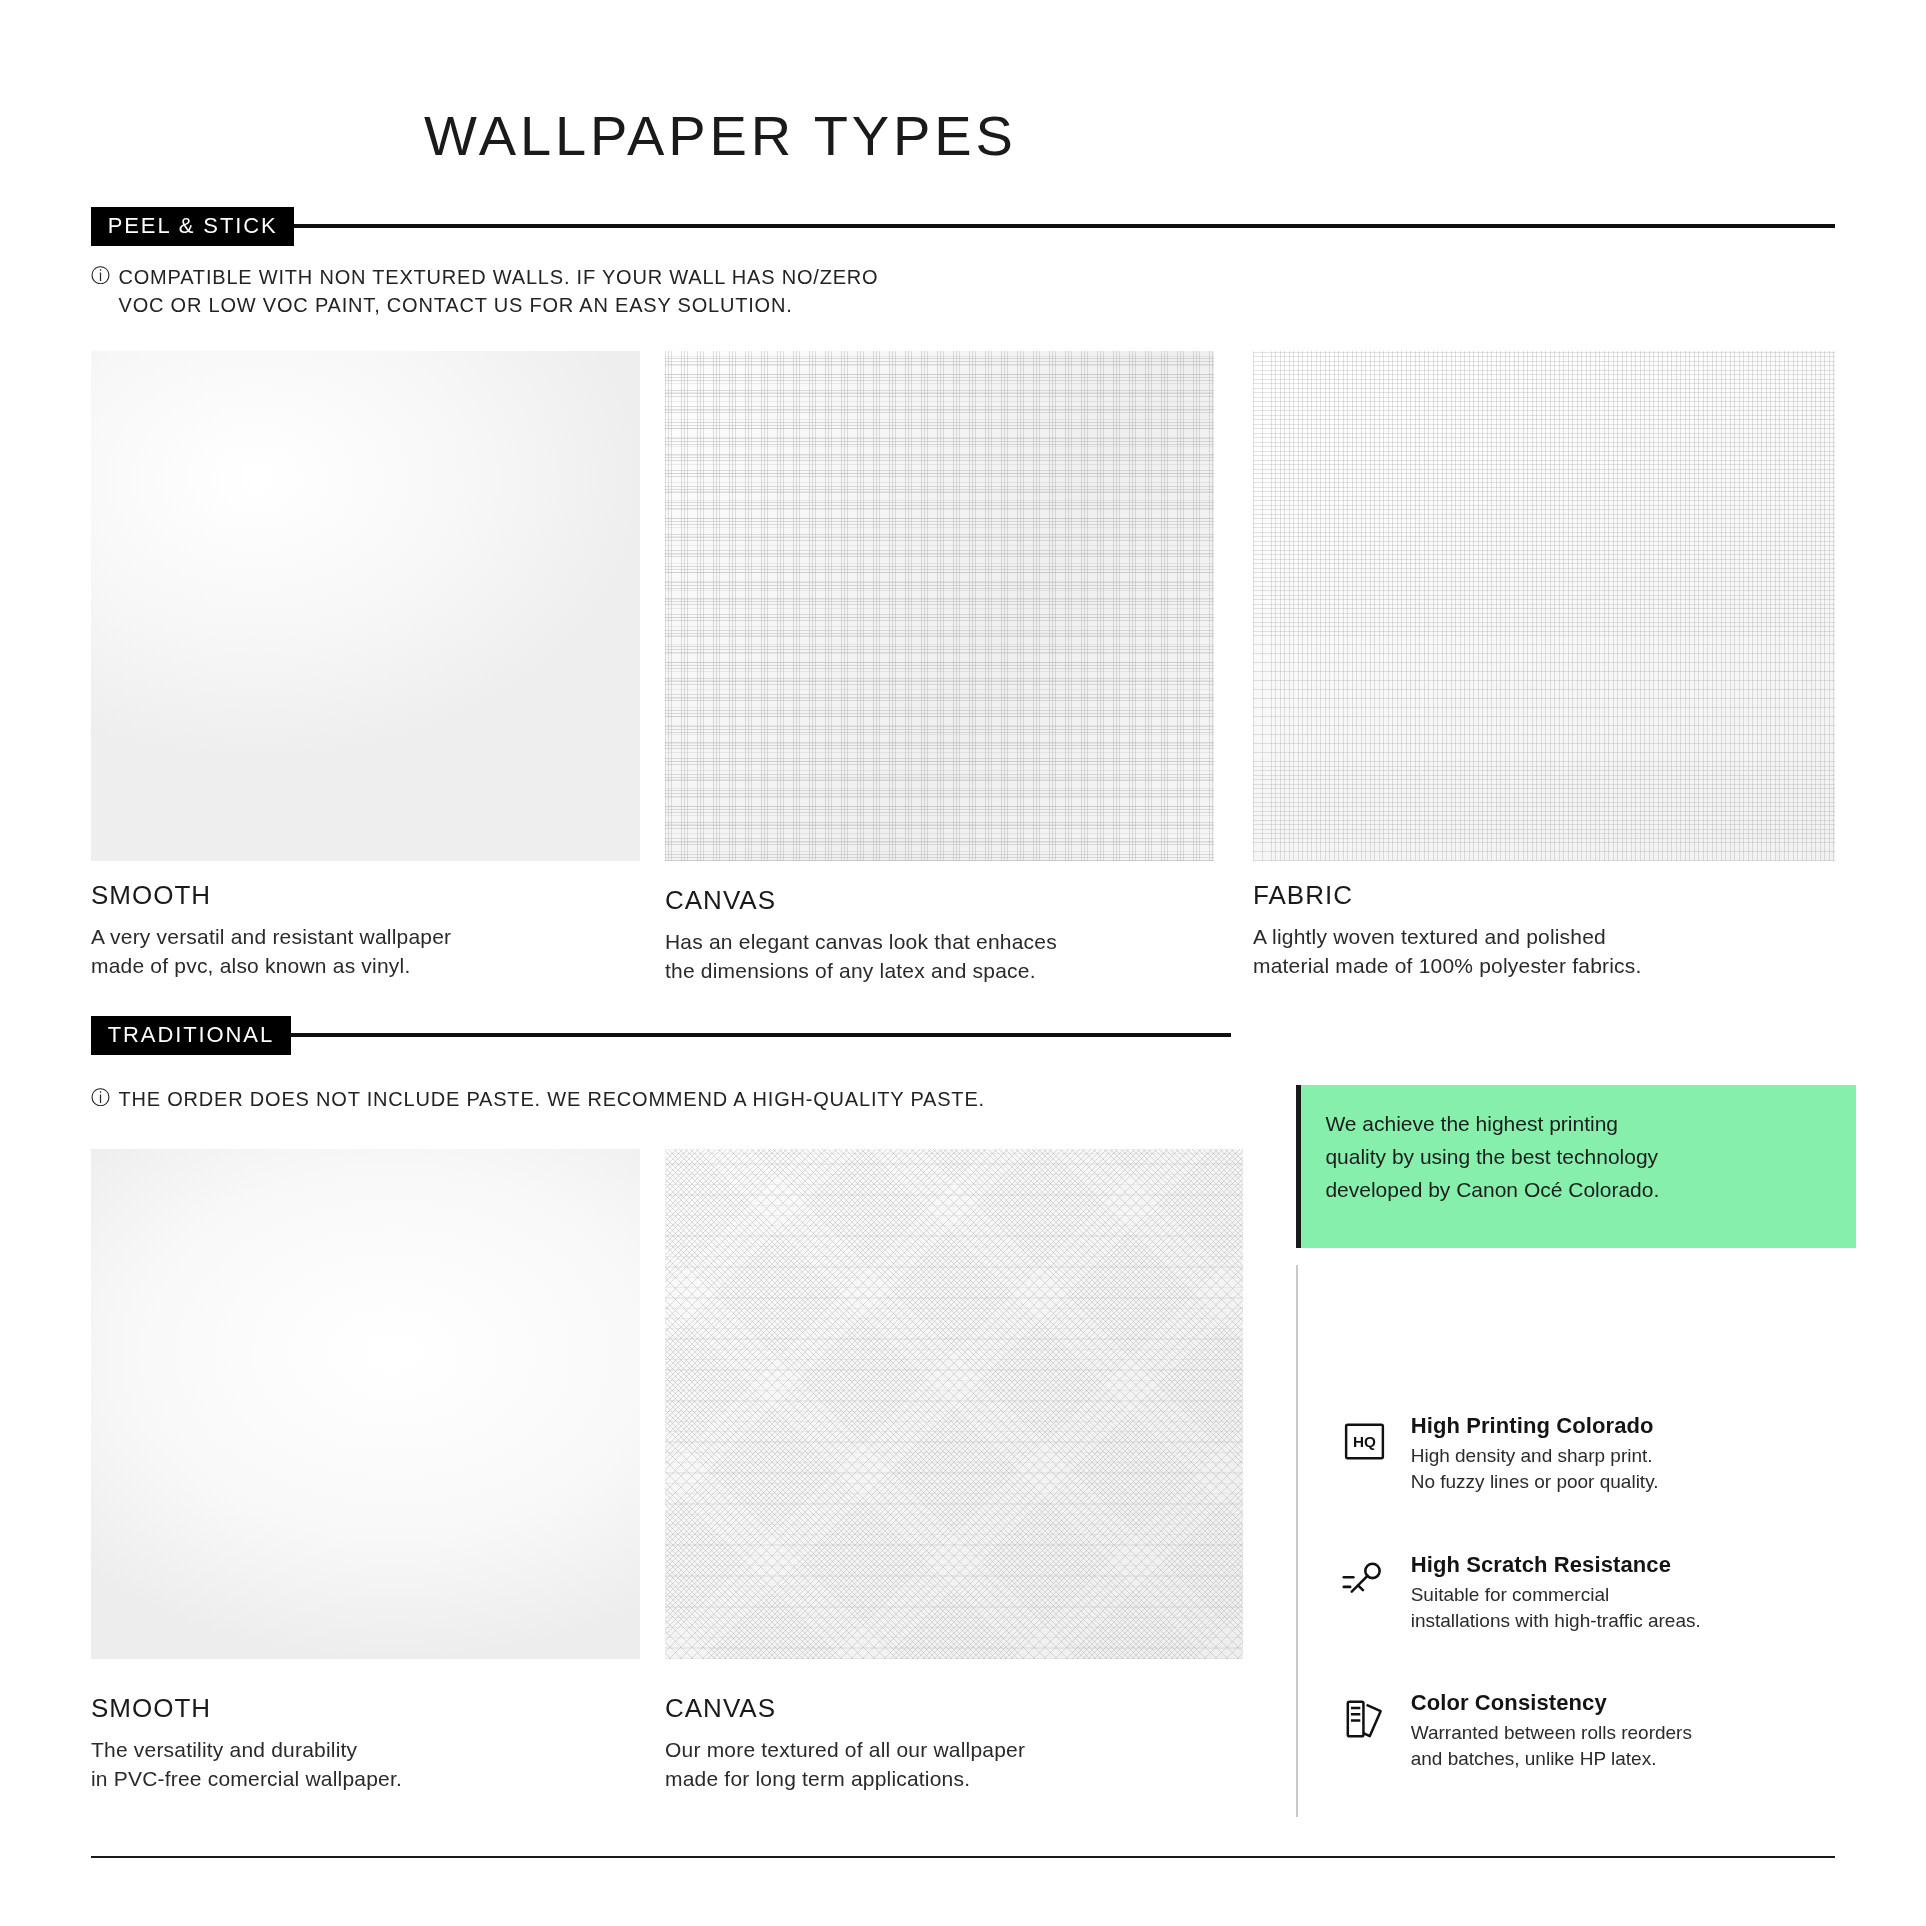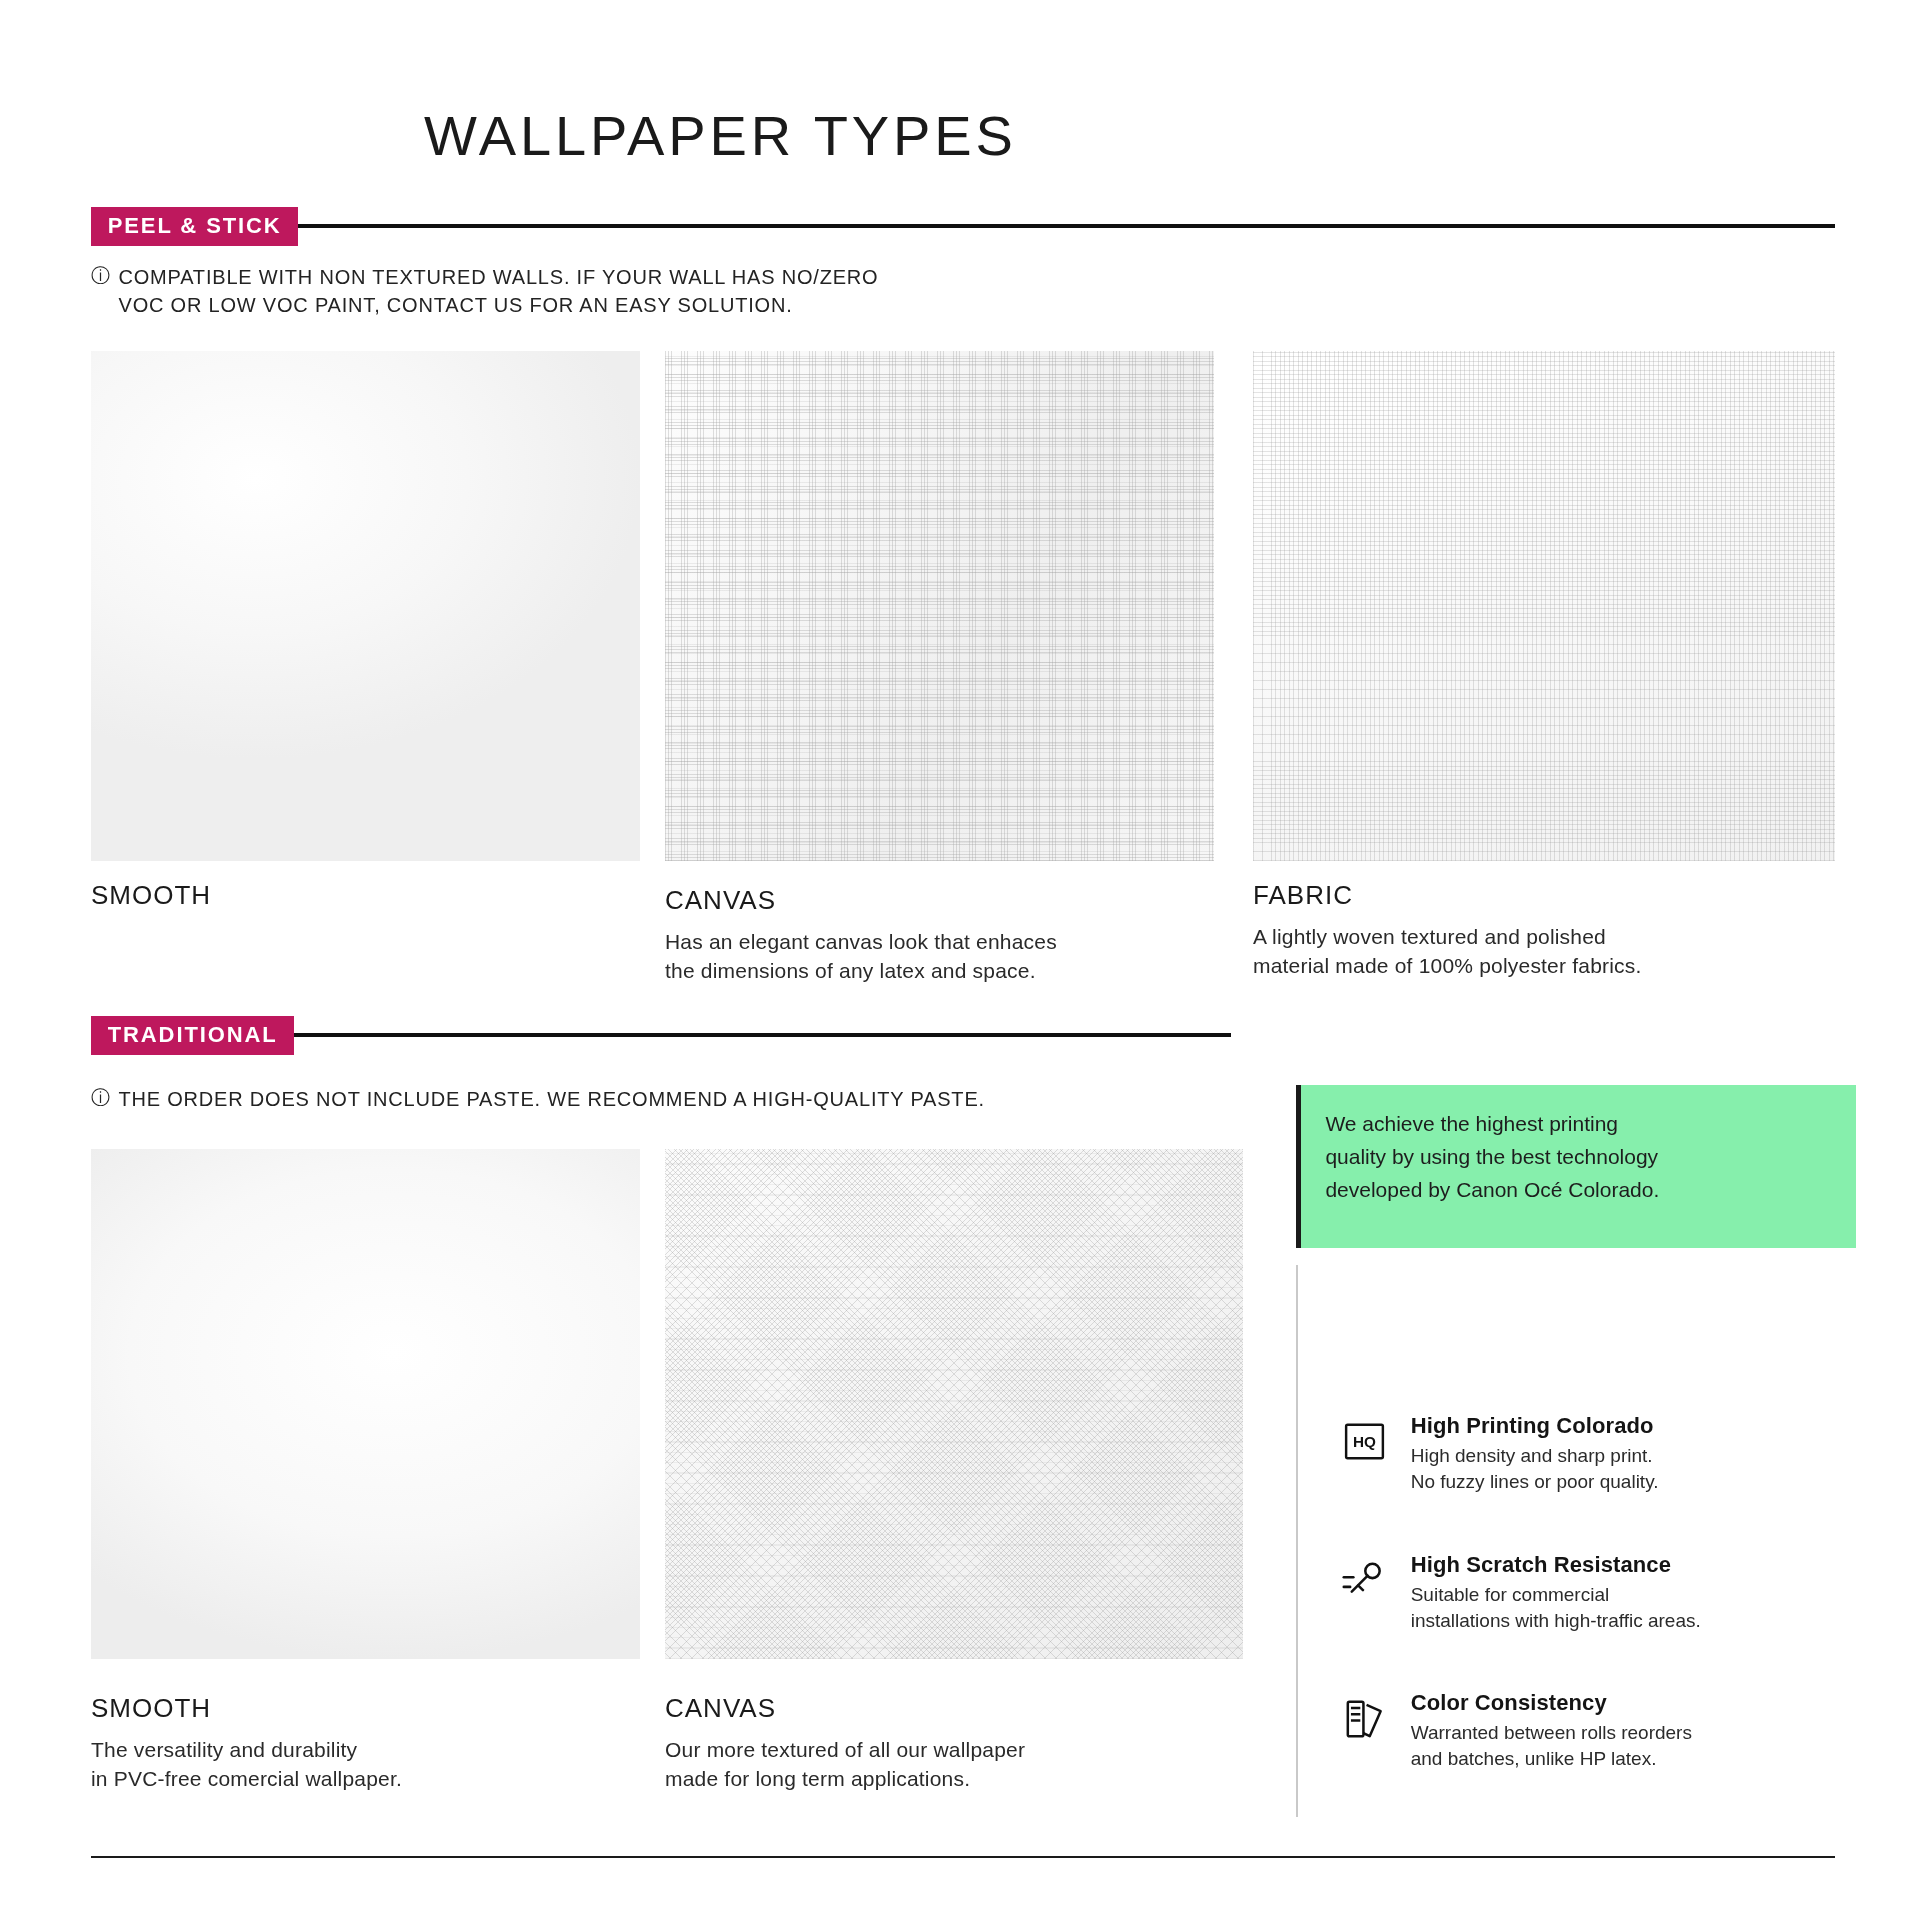--- a/index.html
+++ b/index.html
@@ -36,25 +36,25 @@
 
   
   .section-head {
     position: absolute;
     display: flex;
     align-items: center;
     width: 1744px;
     left: 91px;
   }
   .section-tag {
-    background: #be185d;
+    background: #000000;
     color: #ffffff;
     font-size: 22px;
     letter-spacing: 1.9px;
-    font-weight: 700;
+    font-weight: 400;
     padding: 8.3px 16.7px 8.3px 16.7px;
     white-space: nowrap;
     line-height: 1;
   }
   .section-rule {
     flex: 1;
     height: 3.9px;
     background: #0f0f0f;
     margin-left: 0px;
   }
@@ -214,20 +214,24 @@
       <span>COMPATIBLE WITH NON TEXTURED WALLS. IF YOUR WALL HAS NO/ZERO</span><br>
       <span>VOC OR LOW VOC PAINT, CONTACT US FOR AN EASY SOLUTION.</span>
     </span>
   </div>
 
   <div class="swatch sw-smooth1" style="left:91px; top:351px; width:549px; height:510px;"></div>
   <div class="swatch sw-canvas" style="left:665px; top:351px; width:549px; height:510px;"></div>
   <div class="swatch sw-fabric" style="left:1253px; top:351px; width:582px; height:510px;"></div>
 
   <div class="sw-title" style="left:91px; top:880px;">SMOOTH</div>
+  <div class="sw-desc" style="left:91px; top:923px;">
+    <span>A very versatil and resistant wallpaper</span><br>
+    <span>made of pvc, also known as vinyl.</span>
+  </div>
 
   <div class="sw-title" style="left:665px; top:885px;">CANVAS</div>
   <div class="sw-desc" style="left:665px; top:928px;">
     <span>Has an elegant canvas look that enhaces</span><br>
     <span>the dimensions of any latex and space.</span>
   </div>
 
   <div class="sw-title" style="left:1253px; top:880px;">FABRIC</div>
   <div class="sw-desc" style="left:1253px; top:923px; width:616px;">
     <span>A lightly woven textured and polished</span><br>

